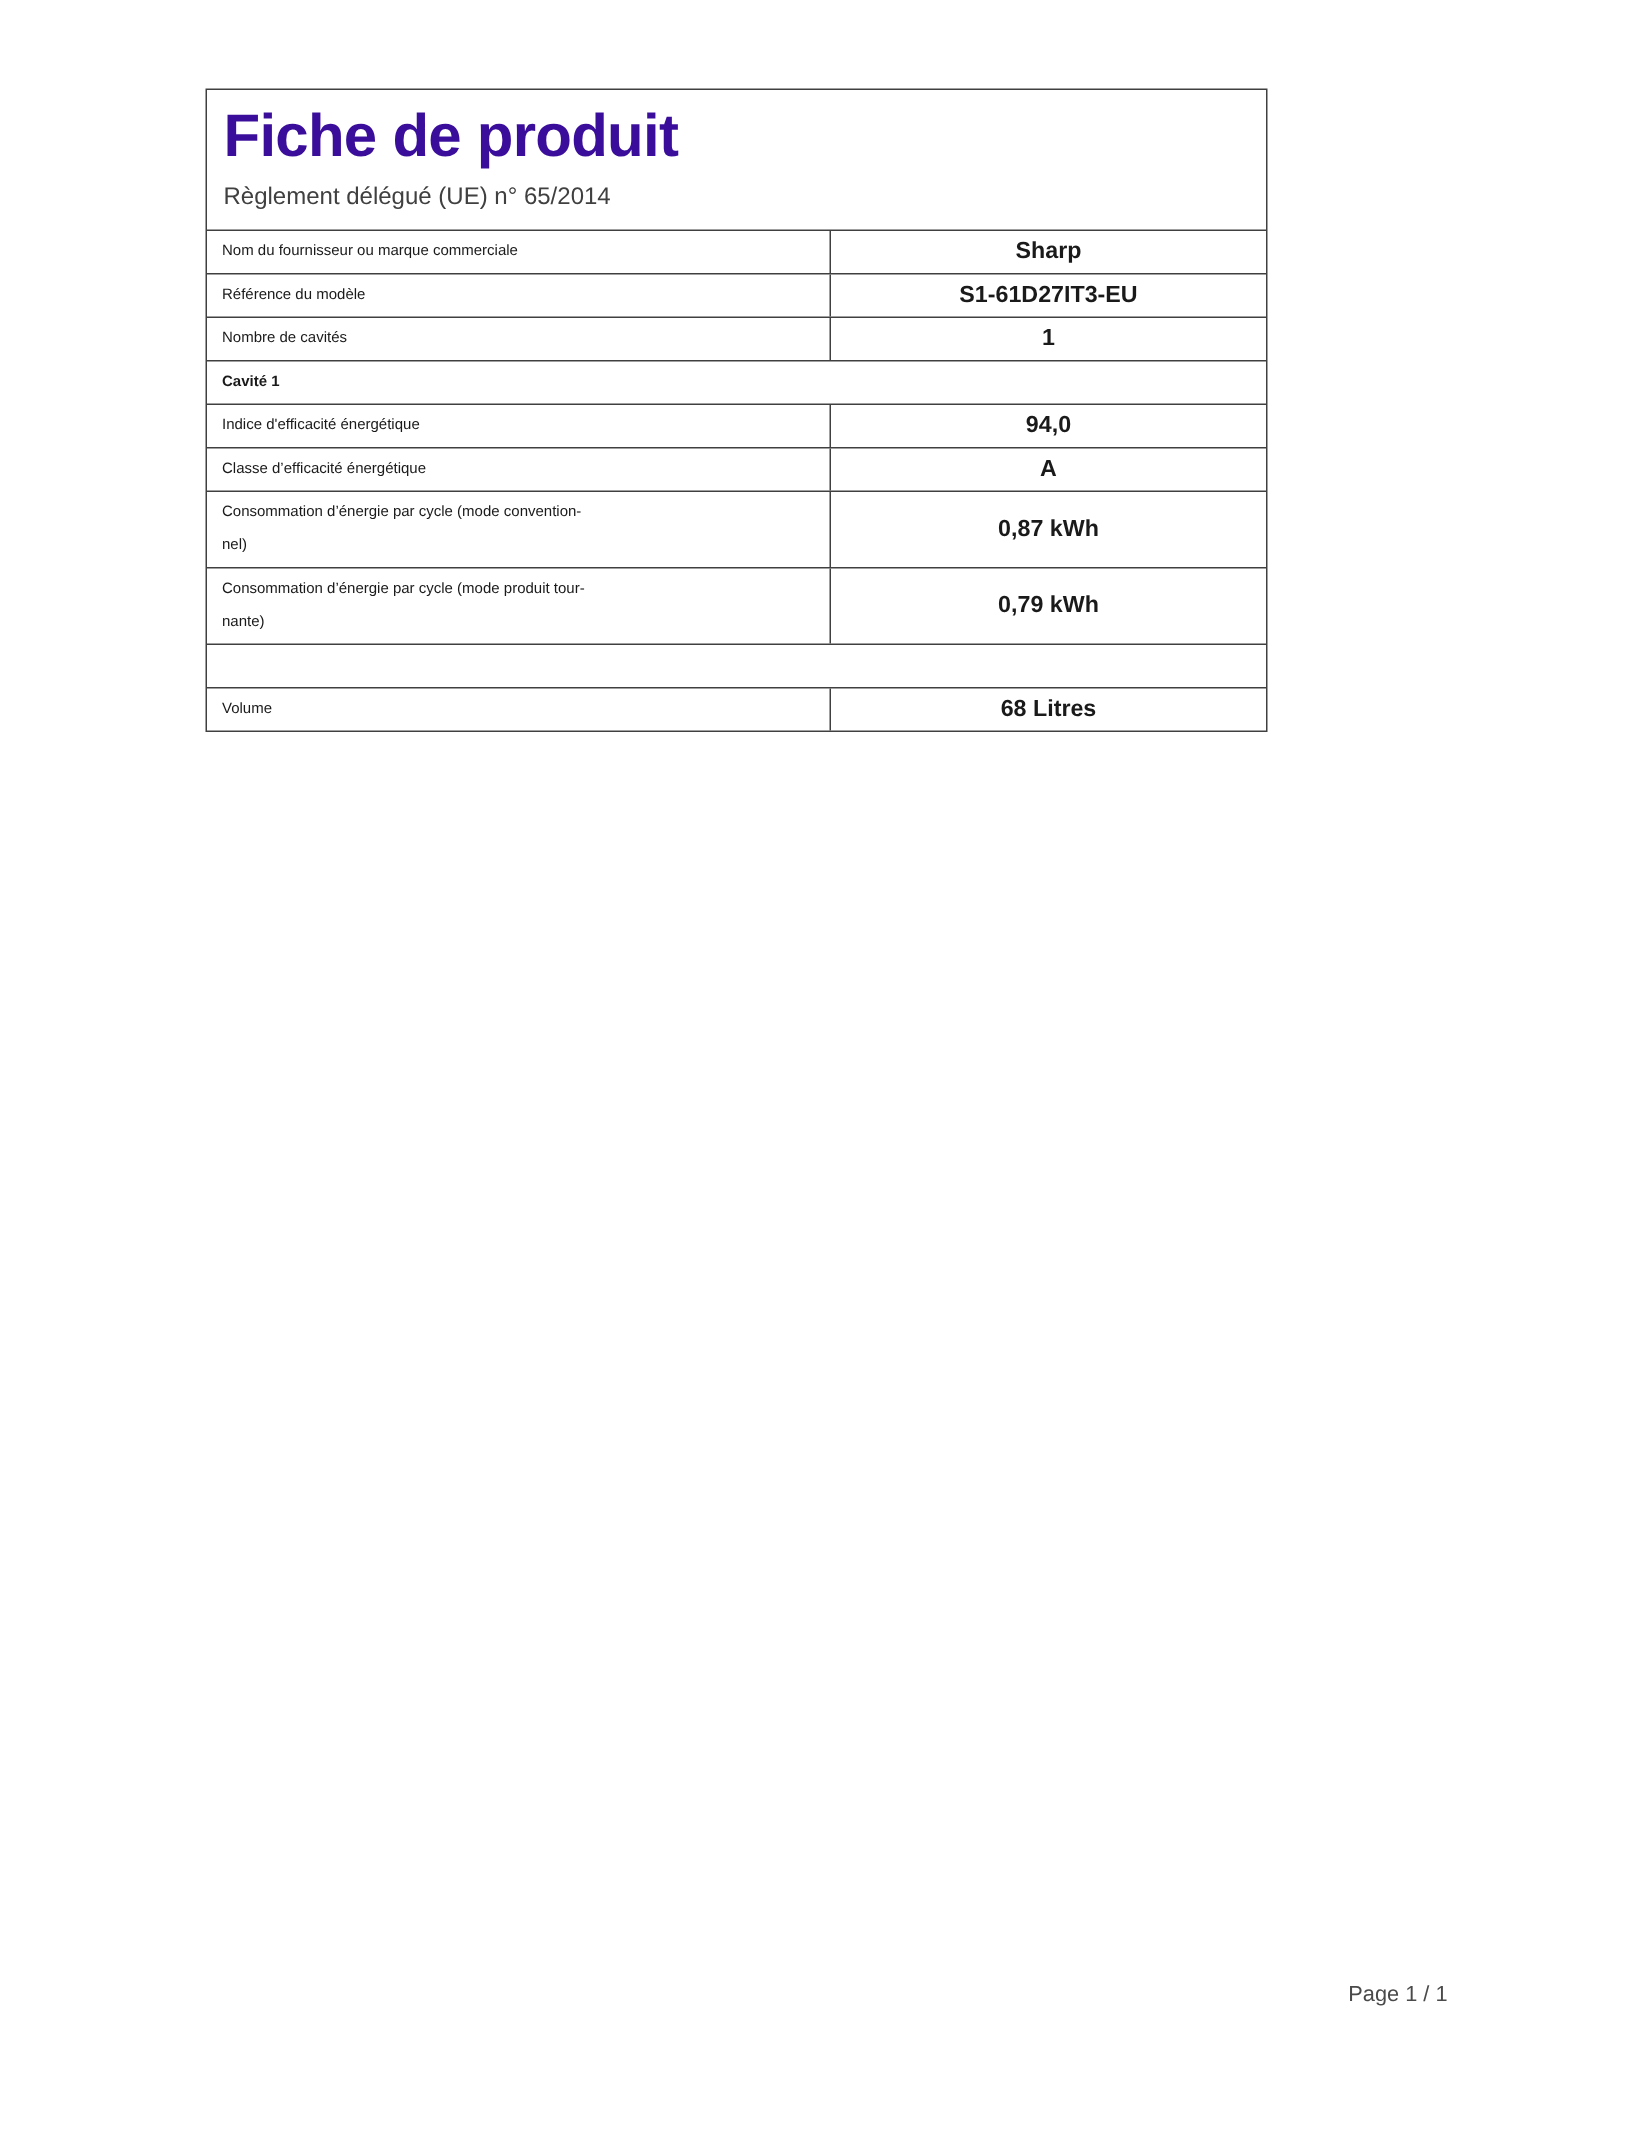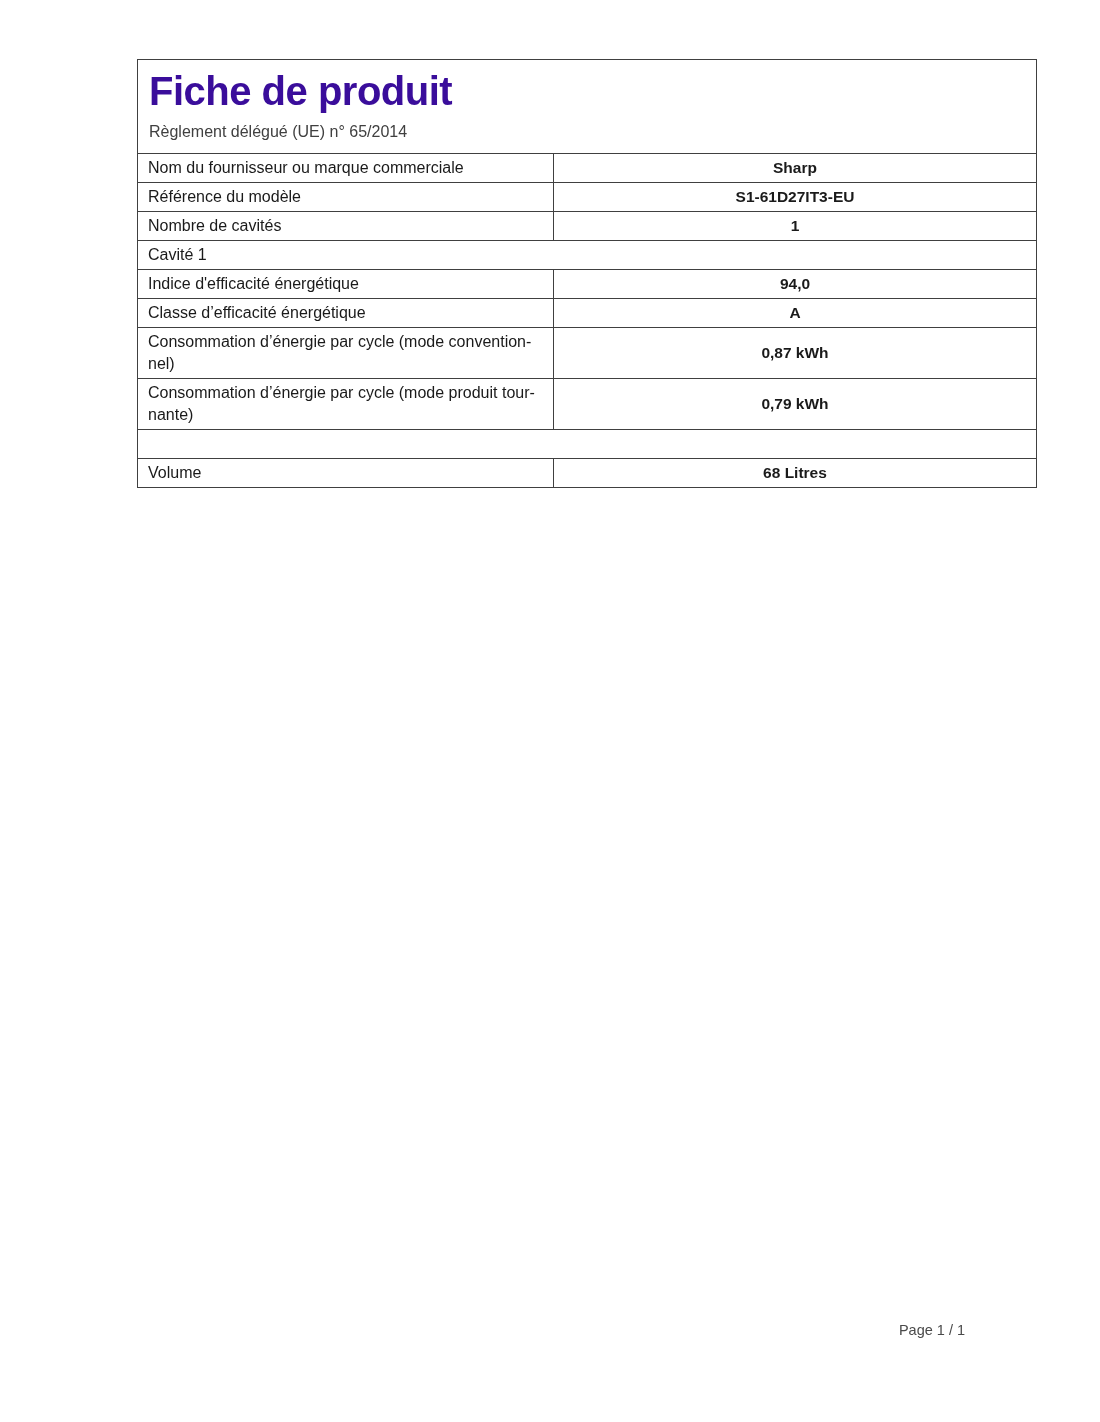--- a/index.html
+++ b/index.html
@@ -17,21 +17,21 @@
   .page {
     position: absolute;
     inset: 0;
     background: #ffffff;
   }
 
   .doc-table {
     position: absolute;
     left: 137px;
     top: 59px;
-    width: 900px;
+    width: 708px;
     border: 1px solid var(--border-color, #404040);
     background: #ffffff;
   }
 
   .header-cell {
     height: 93px;
     padding: 9px 11px 0 11px;
   }
 
   .doc-title {
@@ -53,21 +53,21 @@
     border-top: 1px solid var(--border-color, #404040);
     min-height: 29px;
     align-items: stretch;
   }
 
   .label-cell {
     width: 416px;
     flex: 0 0 416px;
     border-right: 1px solid var(--border-color, #404040);
     padding: 3px 10px;
-    font-size: 16px;
+    font-size: 10px;
     line-height: 22px;
     display: flex;
     align-items: center;
     white-space: pre-line;
   }
 
   .value-cell {
     flex: 1 1 auto;
     padding: 3px 8px;
     font-size: 15.5px;
@@ -76,21 +76,21 @@
     display: flex;
     align-items: center;
     justify-content: center;
     text-align: center;
   }
 
   .row.section .label-cell {
     flex: 1 1 auto;
     width: auto;
     border-right: none;
-    font-weight: normal;
+    font-weight: bold;
   }
 
   .page-footer {
     position: absolute;
     top: 1322px;
     right: 135px;
     font-size: 14.5px;
     color: var(--footer-color, #4a4a4a);
   }
 </style>

